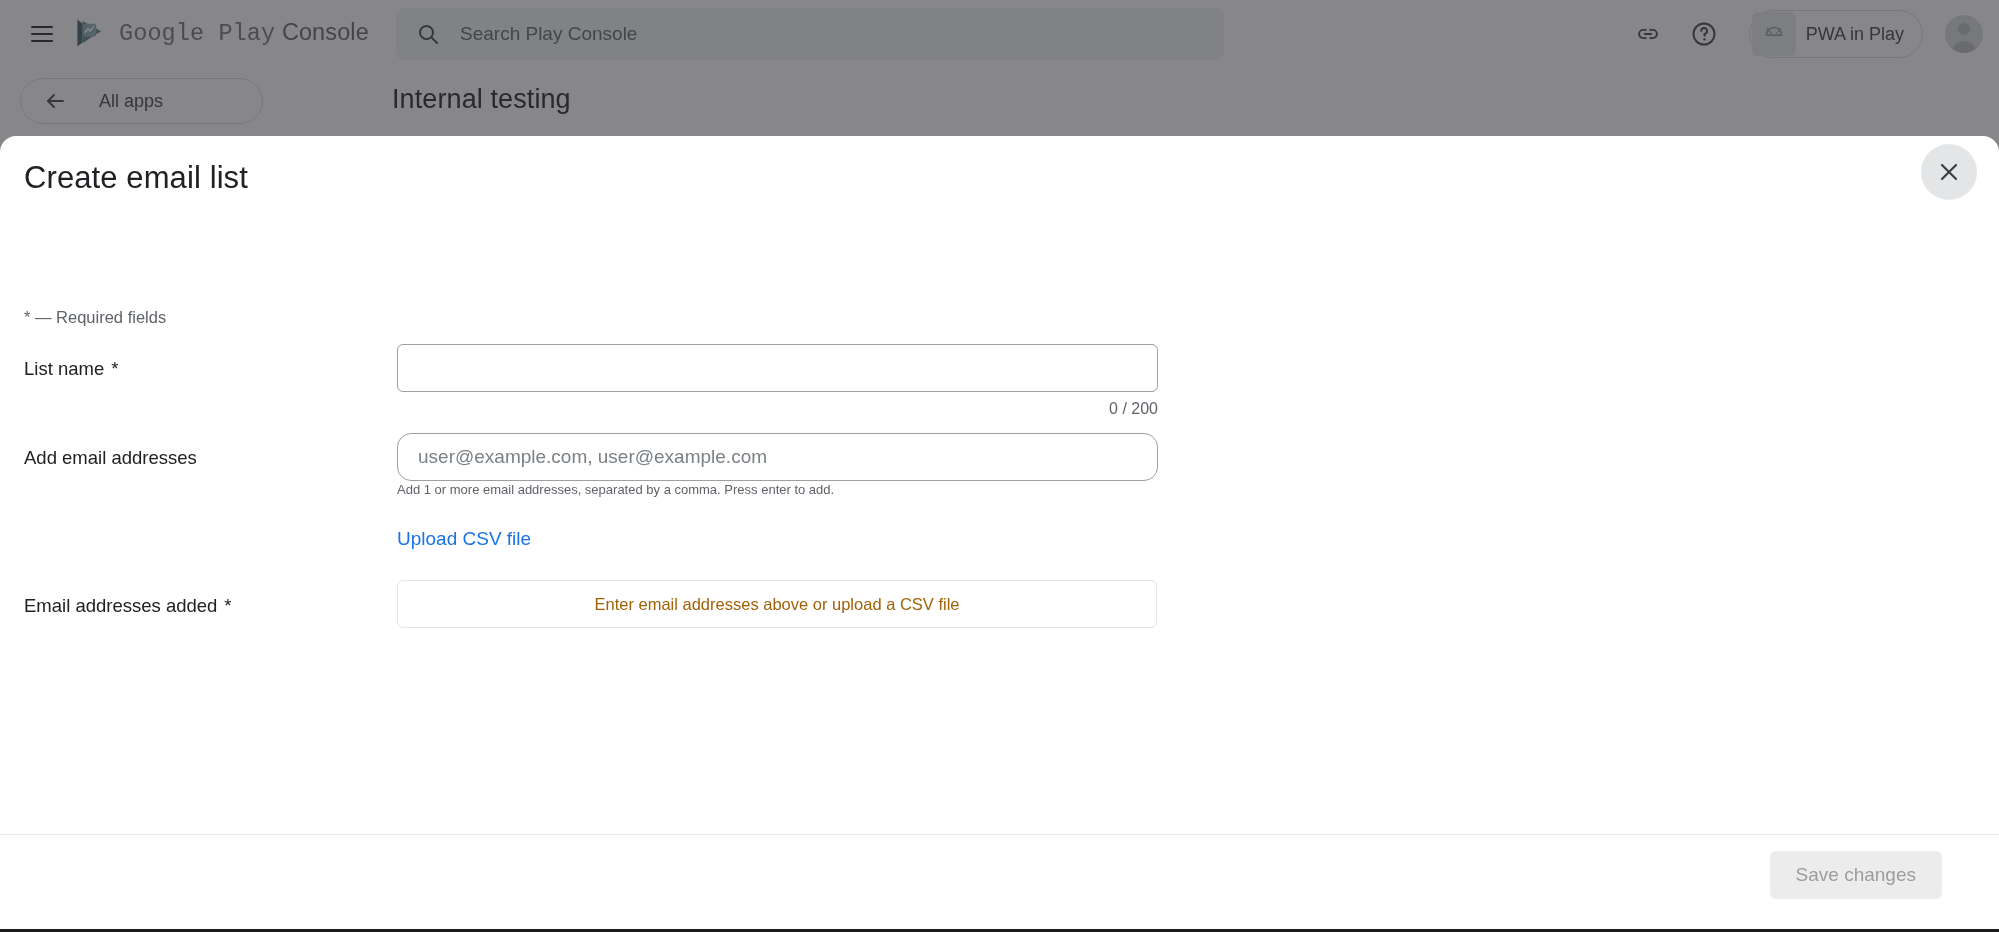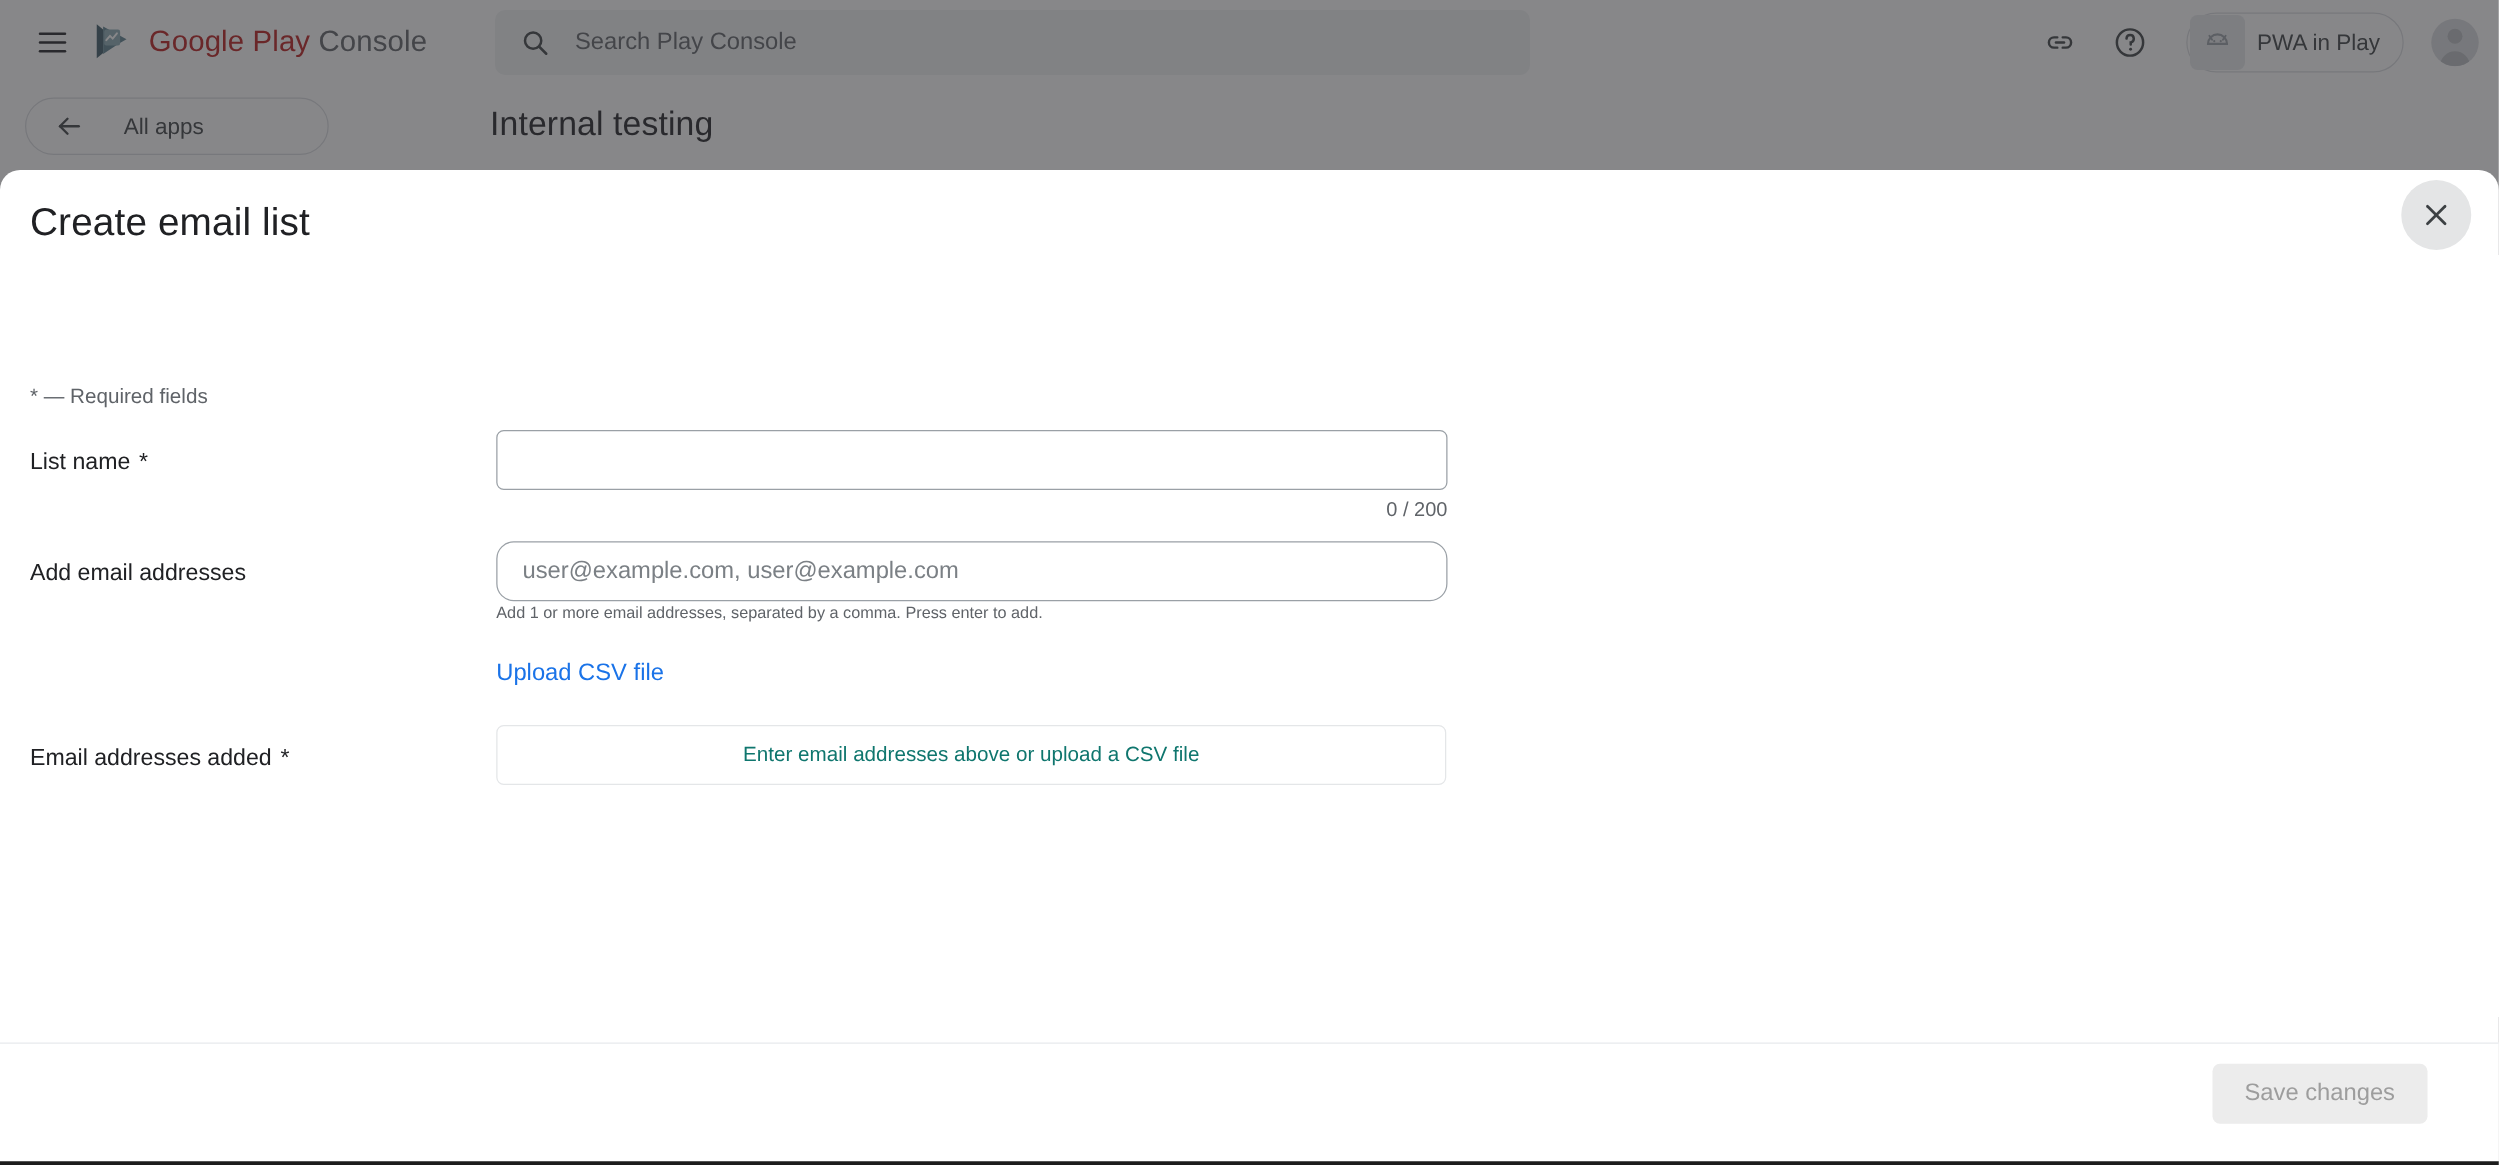--- a/index.html
+++ b/index.html
@@ -53,21 +53,21 @@
     left: 74px; top: 10px;
     height: 46px;
     display: flex; align-items: center; gap: 11px;
   }
   .play-logo { width: 34px; height: 34px; display:block; }
   .brand-text {
     font-size: 23.5px;
     letter-spacing: 0.1px;
     white-space: nowrap;
   }
-  .brand-google { color: #b91c1c; font-weight: 400; }
+  .brand-google { color: #737373; font-weight: 400; font-family: Liberation Mono, monospace; }
   .brand-console { color: #5f6368; font-weight: 400; }
 
   .search-box {
     position: absolute;
     left: 396px; top: 8px;
     width: 828px; height: 52px;
     background: #f1f3f4;
     border-radius: 8px;
     display: flex; align-items: center;
     padding: 0 20px;
@@ -295,21 +295,21 @@
     left: 397px;
     width: 760px;
     height: 48px;
     border: 1px solid #e4e6e8;
     border-radius: 6px;
     background: #ffffff;
     display: flex; align-items: center; justify-content: center;
   }
   .empty-box-text {
     font-size: 16.5px;
-    color: #0f766e;
+    color: #a16207;
   }
 
   
   .dialog-footer {
     position: absolute;
     left: 0; bottom: 0;
     width: 100%;
     height: 98px;
     border-top: 1px solid #e8eaed;
     background: #ffffff;

